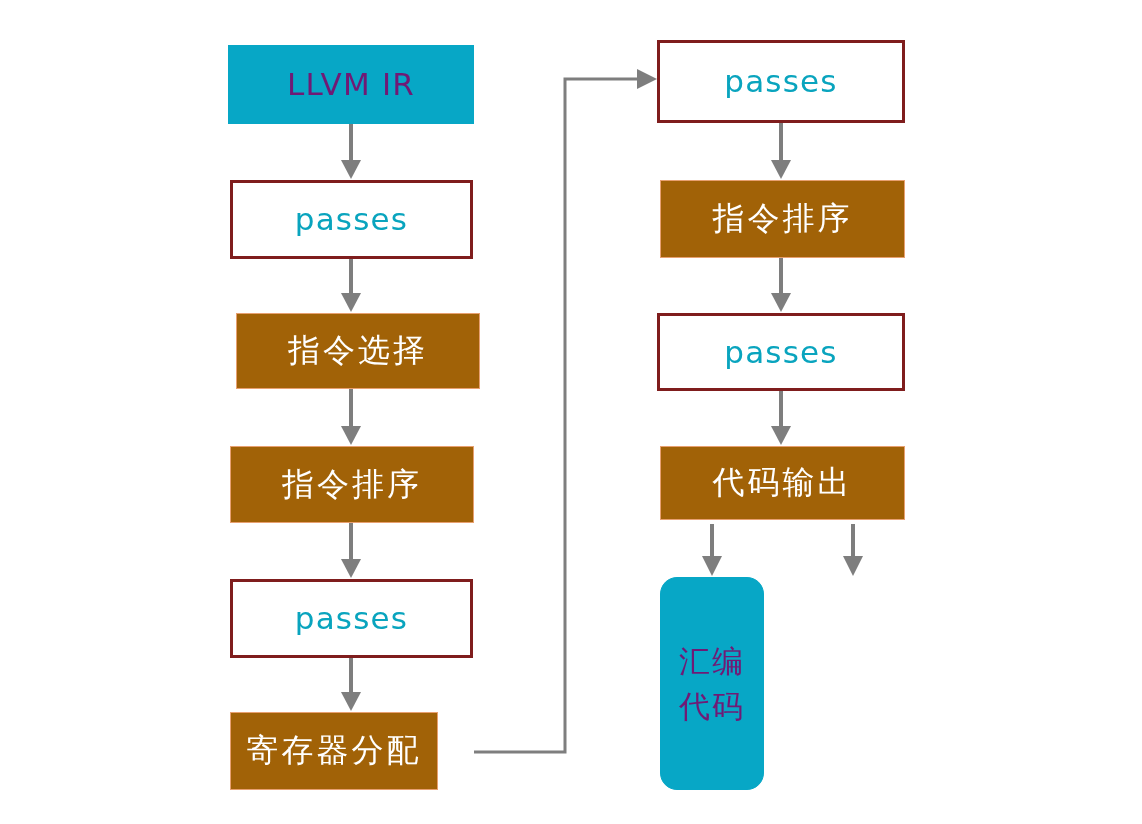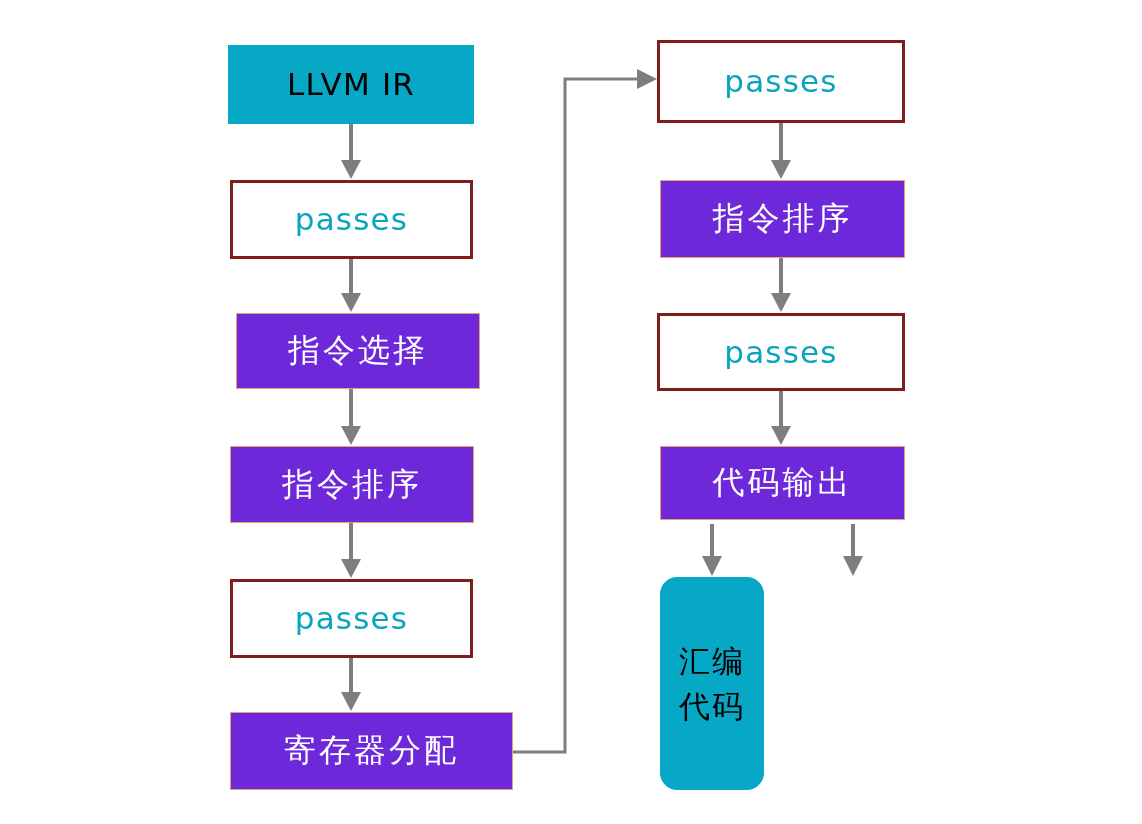--- a/index.html
+++ b/index.html
@@ -29,32 +29,32 @@
     align-items: center;
     justify-content: center;
     text-align: center;
     line-height: 1.12;
     letter-spacing: 0.5px;
   }
 
   
   .node.fill-teal {
     background: #07A7C6;
-    color: #000000;
+    color: #701a75;
     border: 1px solid #07A7C6;
   }
   
   .node.outline-teal {
     background: #ffffff;
     color: #09A4BE;
     border: 3px solid #7f1d1d;
   }
   
   .node.fill-orange {
-    background: #6d28d9;
+    background: #a16207;
     color: #ffffff;
     border: 1px solid #E8A070;
   }
 
   .label-latin {
     font-family: "DejaVu Sans", sans-serif;
     font-size: 31px;
     font-weight: 400;
     letter-spacing: 1.2px;
   }
@@ -157,21 +157,21 @@
   </div>
 
   <div class="node fill-orange label-cjk" style="left:230px; top:446px; width:244px; height:77px;">
     <span>指令排序</span>
   </div>
 
   <div class="node outline-teal label-latin" style="left:230px; top:579px; width:243px; height:79px;">
     <span>passes</span>
   </div>
 
-  <div class="node fill-orange label-cjk" style="left:230px; top:712px; width:283px; height:78px;">
+  <div class="node fill-orange label-cjk" style="left:230px; top:712px; width:208px; height:78px;">
     <span>寄存器分配</span>
   </div>
 
   <div class="node outline-teal label-latin" style="left:657px; top:40px; width:248px; height:83px;">
     <span>passes</span>
   </div>
 
   <div class="node fill-orange label-cjk" style="left:660px; top:180px; width:245px; height:78px;">
     <span>指令排序</span>
   </div>

